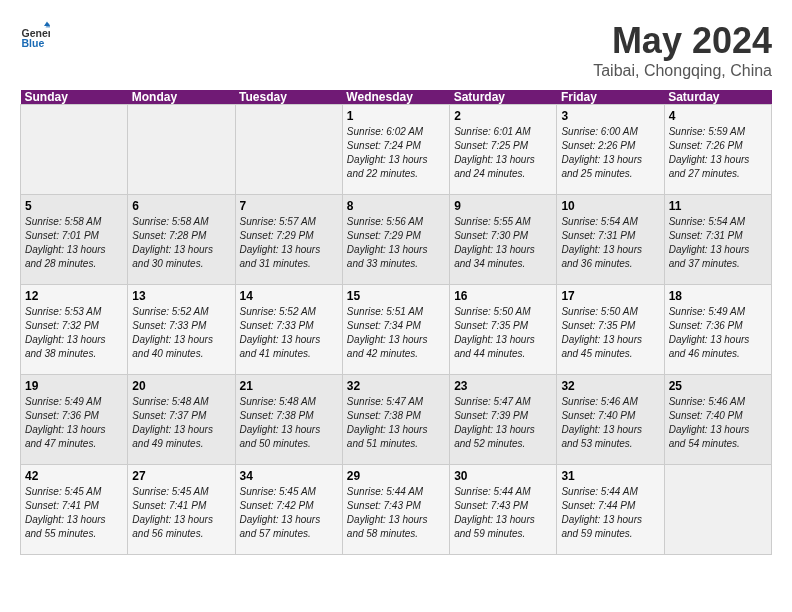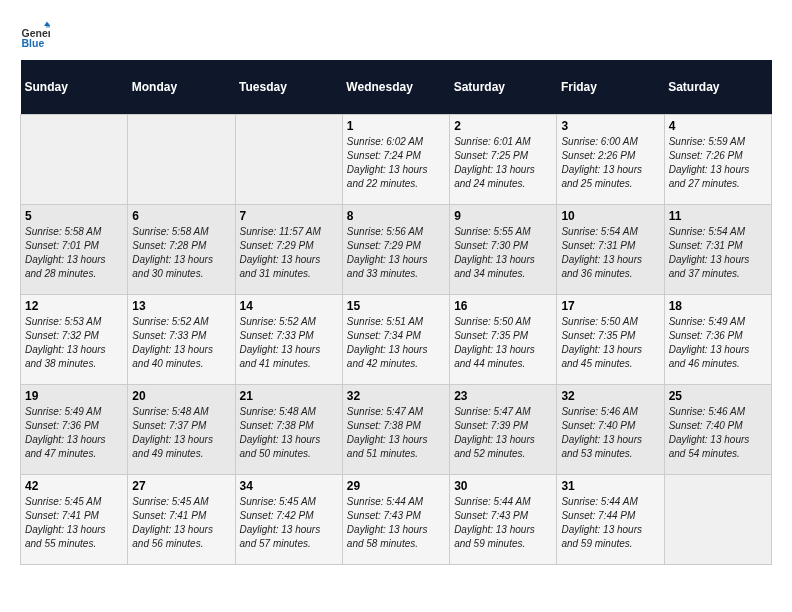--- a/index.html
+++ b/index.html
@@ -36,23 +36,23 @@
     .subtitle {
       font-size: 16px;
       color: #555;
     }
     table {
       width: 100%;
       border-collapse: collapse;
       font-size: 11px;
     }
     thead tr th {
-      background-color: #0f172a;
+      background-color: #701a75;
       color: #fff;
-      padding: 20px 4px;
+      padding: 0 4px;
       text-align: left;
       font-size: 12px;
       font-weight: bold;
     }
     tbody tr td {
       border: 1px solid #ccc;
       vertical-align: top;
       padding: 4px;
       height: 90px;
       width: 107px;
@@ -84,20 +84,24 @@
 
 <div class="header-area">
   <div class="logo">
     <svg class="logo-icon" viewBox="0 0 40 40">
       <text x="2" y="22" font-size="14" font-weight="bold" fill="#333">General</text>
       <text x="2" y="36" font-size="14" font-weight="bold" fill="#1a6bb5">Blue</text>
       <polygon points="32,8 40,8 36,2" fill="#1a6bb5"></polygon>
       <polygon points="34,10 42,10 38,4" fill="#1a6bb5" opacity="0.6"></polygon>
     </svg>
   </div>
+  <div class="title-area">
+    <div class="main-title">May 2024</div>
+    <div class="subtitle">Taibai, Chongqing, China</div>
+  </div>
 </div>
 
 <table>
   <thead>
     <tr>
     <th>Sunday</th>
         <th>Monday</th>
         <th>Tuesday</th>
         <th>Wednesday</th>
         <th>Saturday</th>
@@ -149,21 +153,21 @@
         </td>
         <td>
           <span class="day-number">6</span>
           <div class="day-detail">Sunrise: 5:58 AM
 Sunset: 7:28 PM
 Daylight: 13 hours
 and 30 minutes.</div>
         </td>
         <td>
           <span class="day-number">7</span>
-          <div class="day-detail">Sunrise: 11:57 AM
+          <div class="day-detail">Sunrise: 5:57 AM
 Sunset: 7:29 PM
 Daylight: 13 hours
 and 31 minutes.</div>
         </td>
         <td>
           <span class="day-number">8</span>
           <div class="day-detail">Sunrise: 5:56 AM
 Sunset: 7:29 PM
 Daylight: 13 hours
 and 33 minutes.</div>

